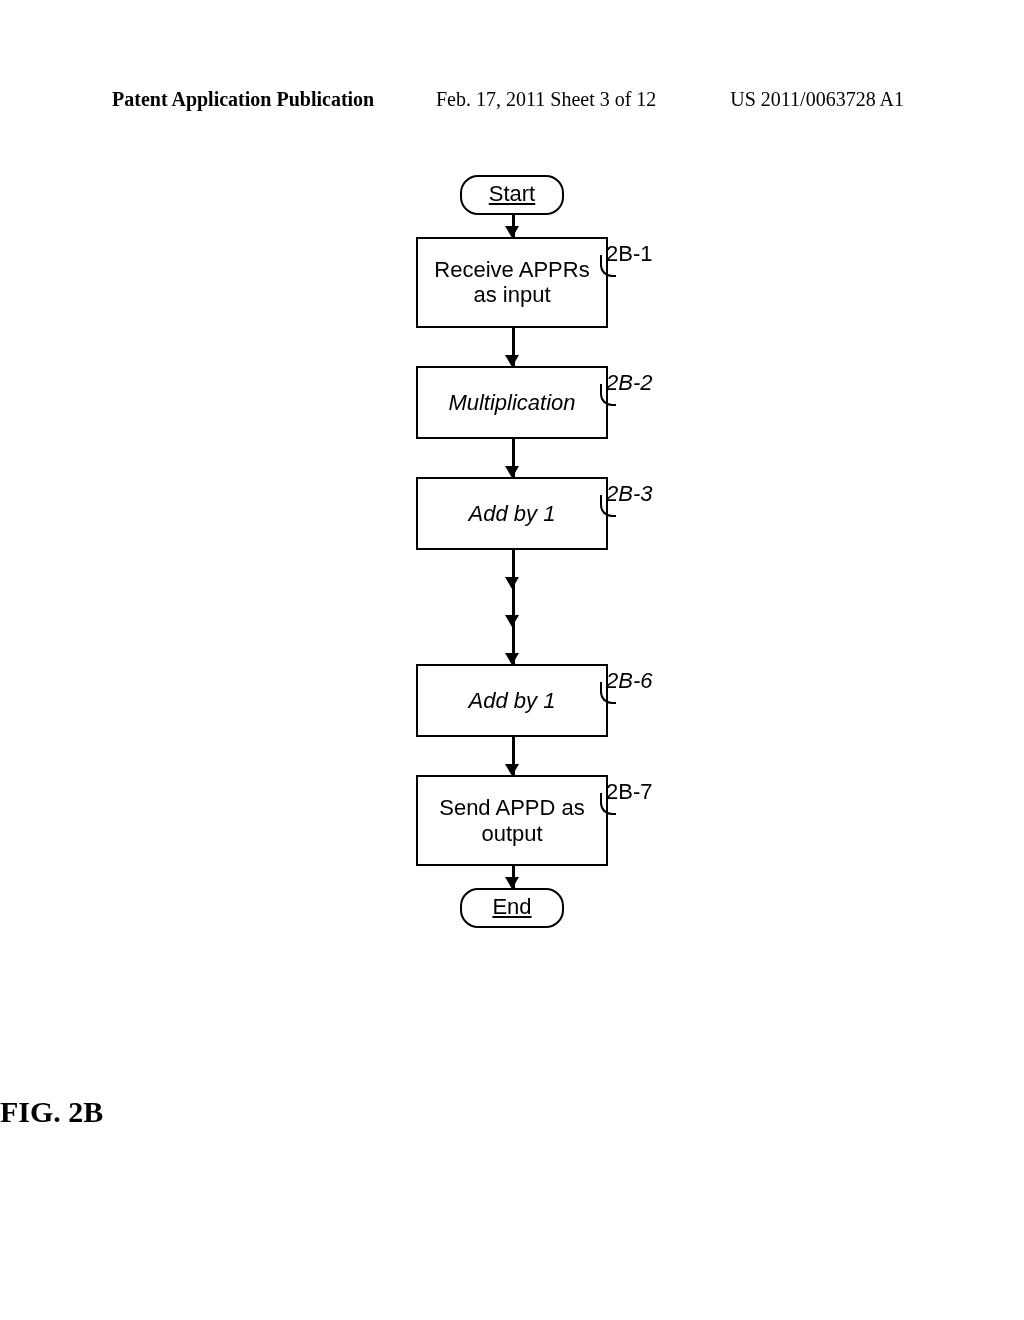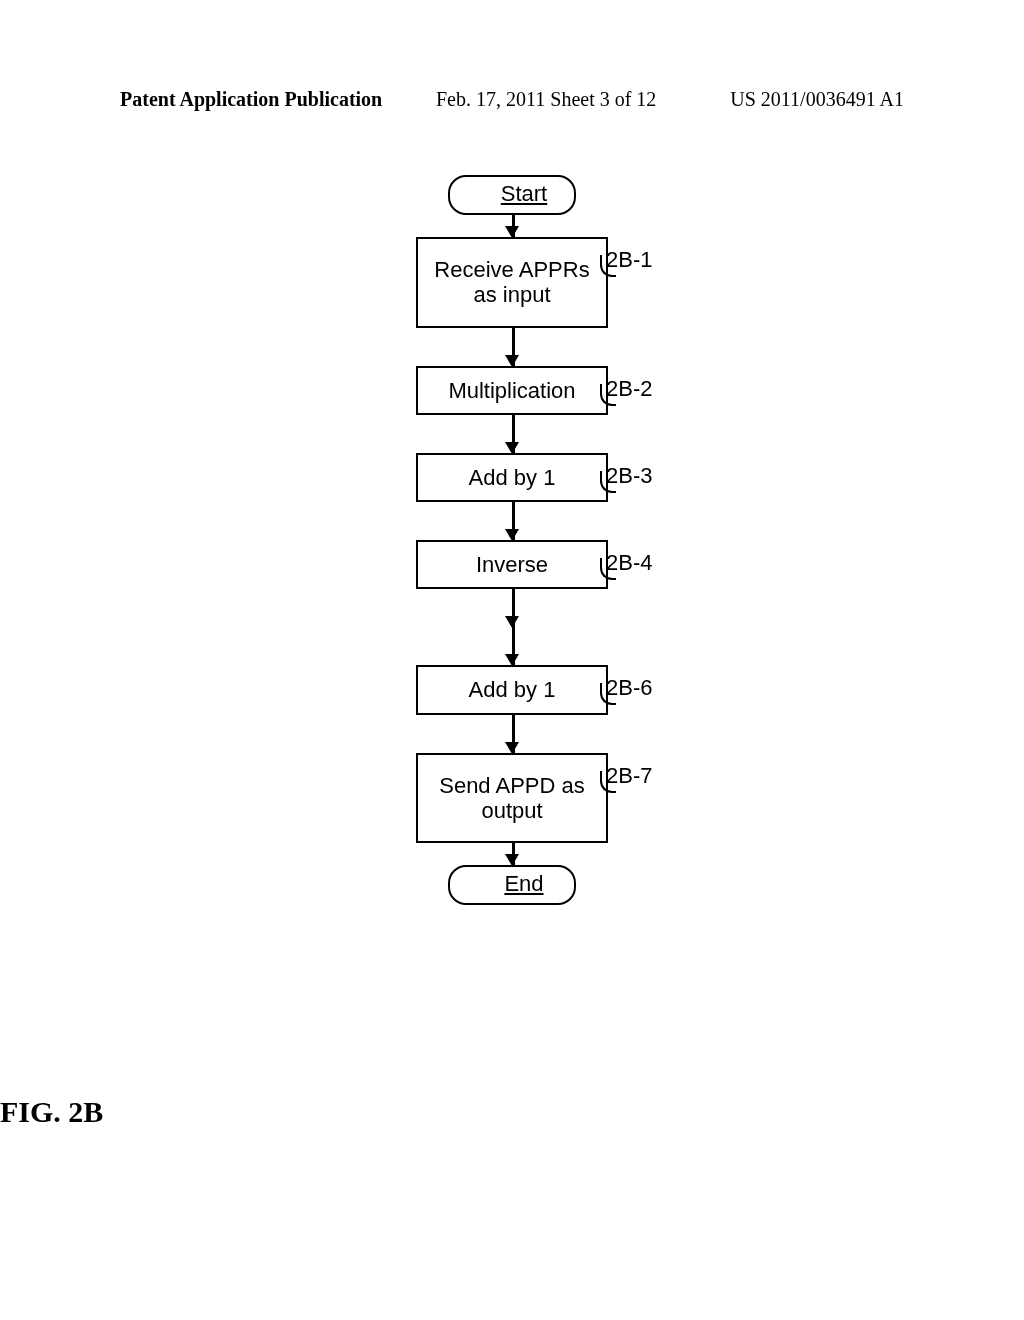--- a/index.html
+++ b/index.html
@@ -13,21 +13,21 @@
   }
   .header {
     position: absolute;
     top: 88px;
     left: 0;
     width: 100%;
     font-size: 20px;
   }
   .hdr-left {
     position: absolute;
-    left: 120px;
+    left: 112px;
     font-weight: bold;
   }
   .hdr-center {
     position: absolute;
     left: 436px;
   }
   .hdr-right {
     position: absolute;
     right: 120px;
   }
@@ -41,35 +41,35 @@
     width: 100px;
     height: 36px;
     border: 2.5px solid #000;
     border-radius: 18px;
     text-align: center;
     font-size: 22px;
     line-height: 34px;
     margin: 0 auto;
     text-decoration: underline;
     font-family: Arial, sans-serif;
-    padding-left: 24px;
   }
   .process {
     width: 180px;
     border: 2.5px solid #000;
     text-align: center;
     font-size: 22px;
     padding: 18px 4px;
     margin: 0 auto;
     font-family: Arial, sans-serif;
     line-height: 1.15;
     position: relative;
   }
   .process.single {
-    padding: 10px 4px;
+    padding: 22px 4px;
+    font-style: italic;
   }
   .arrow {
     width: 0;
     margin: 0 auto;
     position: relative;
   }
   .arrow .shaft {
     width: 2.5px;
     background: #000;
     margin: 0 auto;
@@ -83,21 +83,21 @@
     position: absolute;
     bottom: -1px;
     left: 50%;
     transform: translateX(-50%);
   }
   .label {
     position: absolute;
     font-size: 22px;
     font-family: Arial, sans-serif;
     left: 188px;
-    top: 8px;
+    top: 2px;
     white-space: nowrap;
   }
   .lead {
     position: absolute;
     width: 14px;
     height: 20px;
     border-left: 2px solid #000;
     border-bottom: 2px solid #000;
     border-bottom-left-radius: 12px;
     left: 182px;
@@ -111,21 +111,21 @@
     font-weight: bold;
     font-family: "Times New Roman", serif;
   }
 </style>
 </head>
 <body>
 
 <div class="header">
   <span class="hdr-left">Patent Application Publication</span>
   <span class="hdr-center">Feb. 17, 2011  Sheet 3 of 12</span>
-  <span class="hdr-right">US 2011/0036491 A1</span>
+  <span class="hdr-right">US 2011/0063728 A1</span>
 </div>
 
 <div class="figure">
 
   <div class="terminator">Start</div>
   <div class="arrow" style="height:22px;">
     <div class="shaft" style="height:22px;"></div>
       <div class="head"></div>
   </div>
 
@@ -152,25 +152,20 @@
   <div class="process single">
     <span>Add by 1</span>
     <span class="label">2B-3</span>
     <span class="lead"></span>
   </div>
   <div class="arrow" style="height:38px;">
     <div class="shaft" style="height:38px;"></div>
       <div class="head"></div>
   </div>
 
-  <div class="process single">
-    <span>Inverse</span>
-    <span class="label">2B-4</span>
-    <span class="lead"></span>
-  </div>
   <div class="arrow" style="height:38px;">
     <div class="shaft" style="height:38px;"></div>
       <div class="head"></div>
   </div>
 
   <div class="arrow" style="height:38px;">
     <div class="shaft" style="height:38px;"></div>
       <div class="head"></div>
   </div>
 

